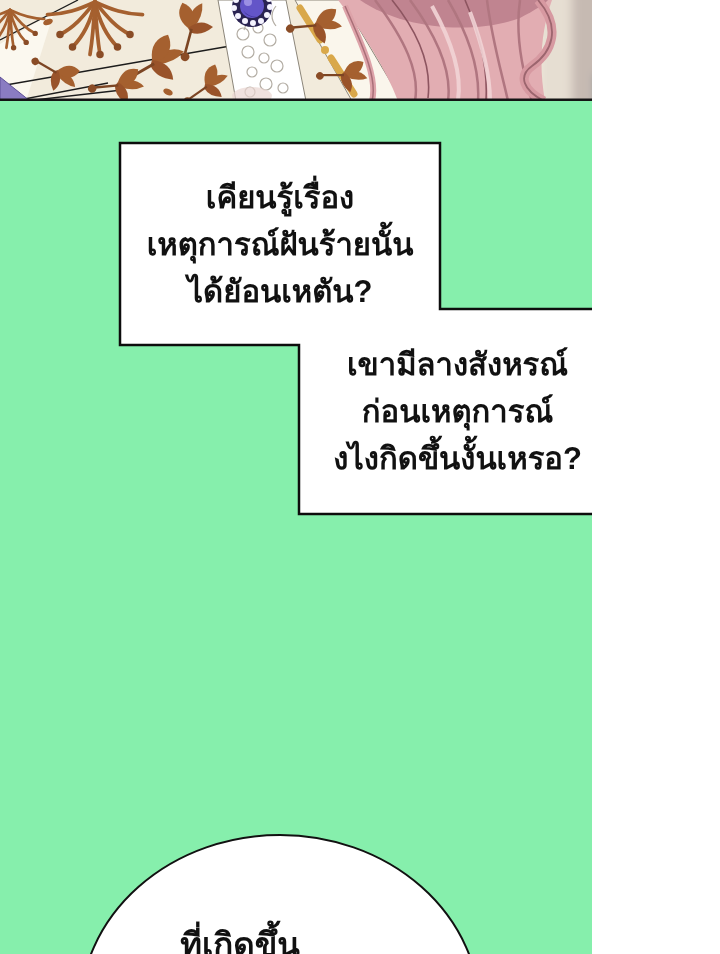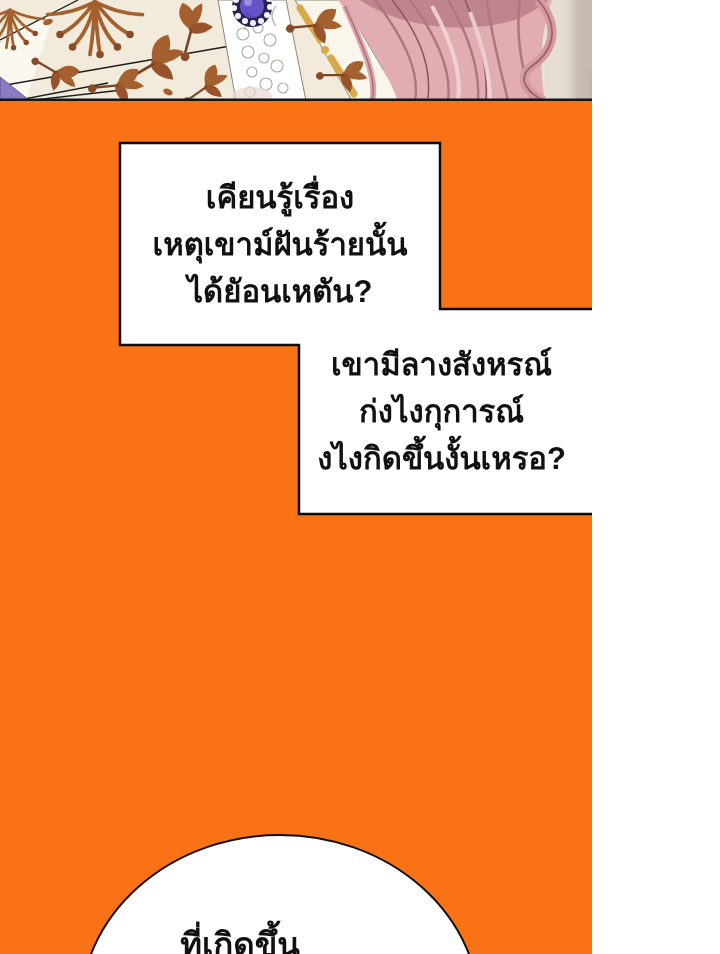--- a/index.html
+++ b/index.html
@@ -1,40 +1,40 @@
 <!DOCTYPE html>
 <html><head>
 <meta charset="utf-8">
 <style>
   html, body { margin: 0; padding: 0; background: #ffffff; }
   .page {
     position: relative;
     width: 592px;
     height: 954px;
     overflow: hidden;
-    background: #f97316;
+    background: #86efac;
     font-family: "Liberation Sans", "DejaVu Sans", sans-serif;
   }
   .artwork { position: absolute; top: 0; left: 0; display: block; }
   .overlay { position: absolute; top: 0; left: 0; display: block; pointer-events: none; }
   .bubble-text {
     position: absolute;
     display: flex;
     flex-direction: column;
     justify-content: center;
     align-items: center;
     text-align: center;
     color: #111111;
     font-weight: 700;
     font-size: 31px;
     line-height: 47px;
     letter-spacing: 0;
   }
   .bubble-text-1 { left: 120px; top: 143px; width: 320px; height: 202px; }
-  .bubble-text-2 { left: 290px; top: 309px; width: 303px; height: 205px; }
+  .bubble-text-2 { left: 298px; top: 309px; width: 303px; height: 205px; padding-left: 8px; }
   .bubble-text-3 {
     position: absolute;
     left: 60px; top: 922px; width: 360px;
     text-align: center;
     color: #111111;
     font-weight: 700;
     font-size: 33px;
     line-height: 46px;
   }
 </style>
@@ -180,27 +180,27 @@
     <rect x="0" y="98.5" width="720" height="2.5" fill="#141414"></rect>
   </svg>
 
   <svg class="overlay" width="720" height="954" viewBox="0 0 720 954" aria-hidden="true">
     <path d="M120,143 L440,143 L440,309 L602,309 L602,514 L299,514 L299,345 L120,345 Z" fill="#ffffff" stroke="#0d0d0d" stroke-width="2.5" stroke-linejoin="miter"></path>
     <ellipse cx="280" cy="1012" rx="200" ry="177" fill="#ffffff" stroke="#111111" stroke-width="2"></ellipse>
   </svg>
 
   <div class="bubble-text bubble-text-1">
     <div>เคียนรู้เรื่อง</div>
-    <div>เหตุเขาม์ฝันร้ายนั้น</div>
+    <div>เหตุการณ์ฝันร้ายนั้น</div>
     <div>ได้ยัอนเหตัน?</div>
   </div>
 
   <div class="bubble-text bubble-text-2">
     <div>เขามีลางสังหรณ์</div>
-    <div>ก่งไงกุการณ์</div>
+    <div>ก่อนเหตุการณ์</div>
     <div>งไงกิดขึ้นงั้นเหรอ?</div>
   </div>
 
   <div class="bubble-text-3">
     <span>ที่เกิดขึ้น</span>
   </div>
 
 </div>
 
 </body></html>

